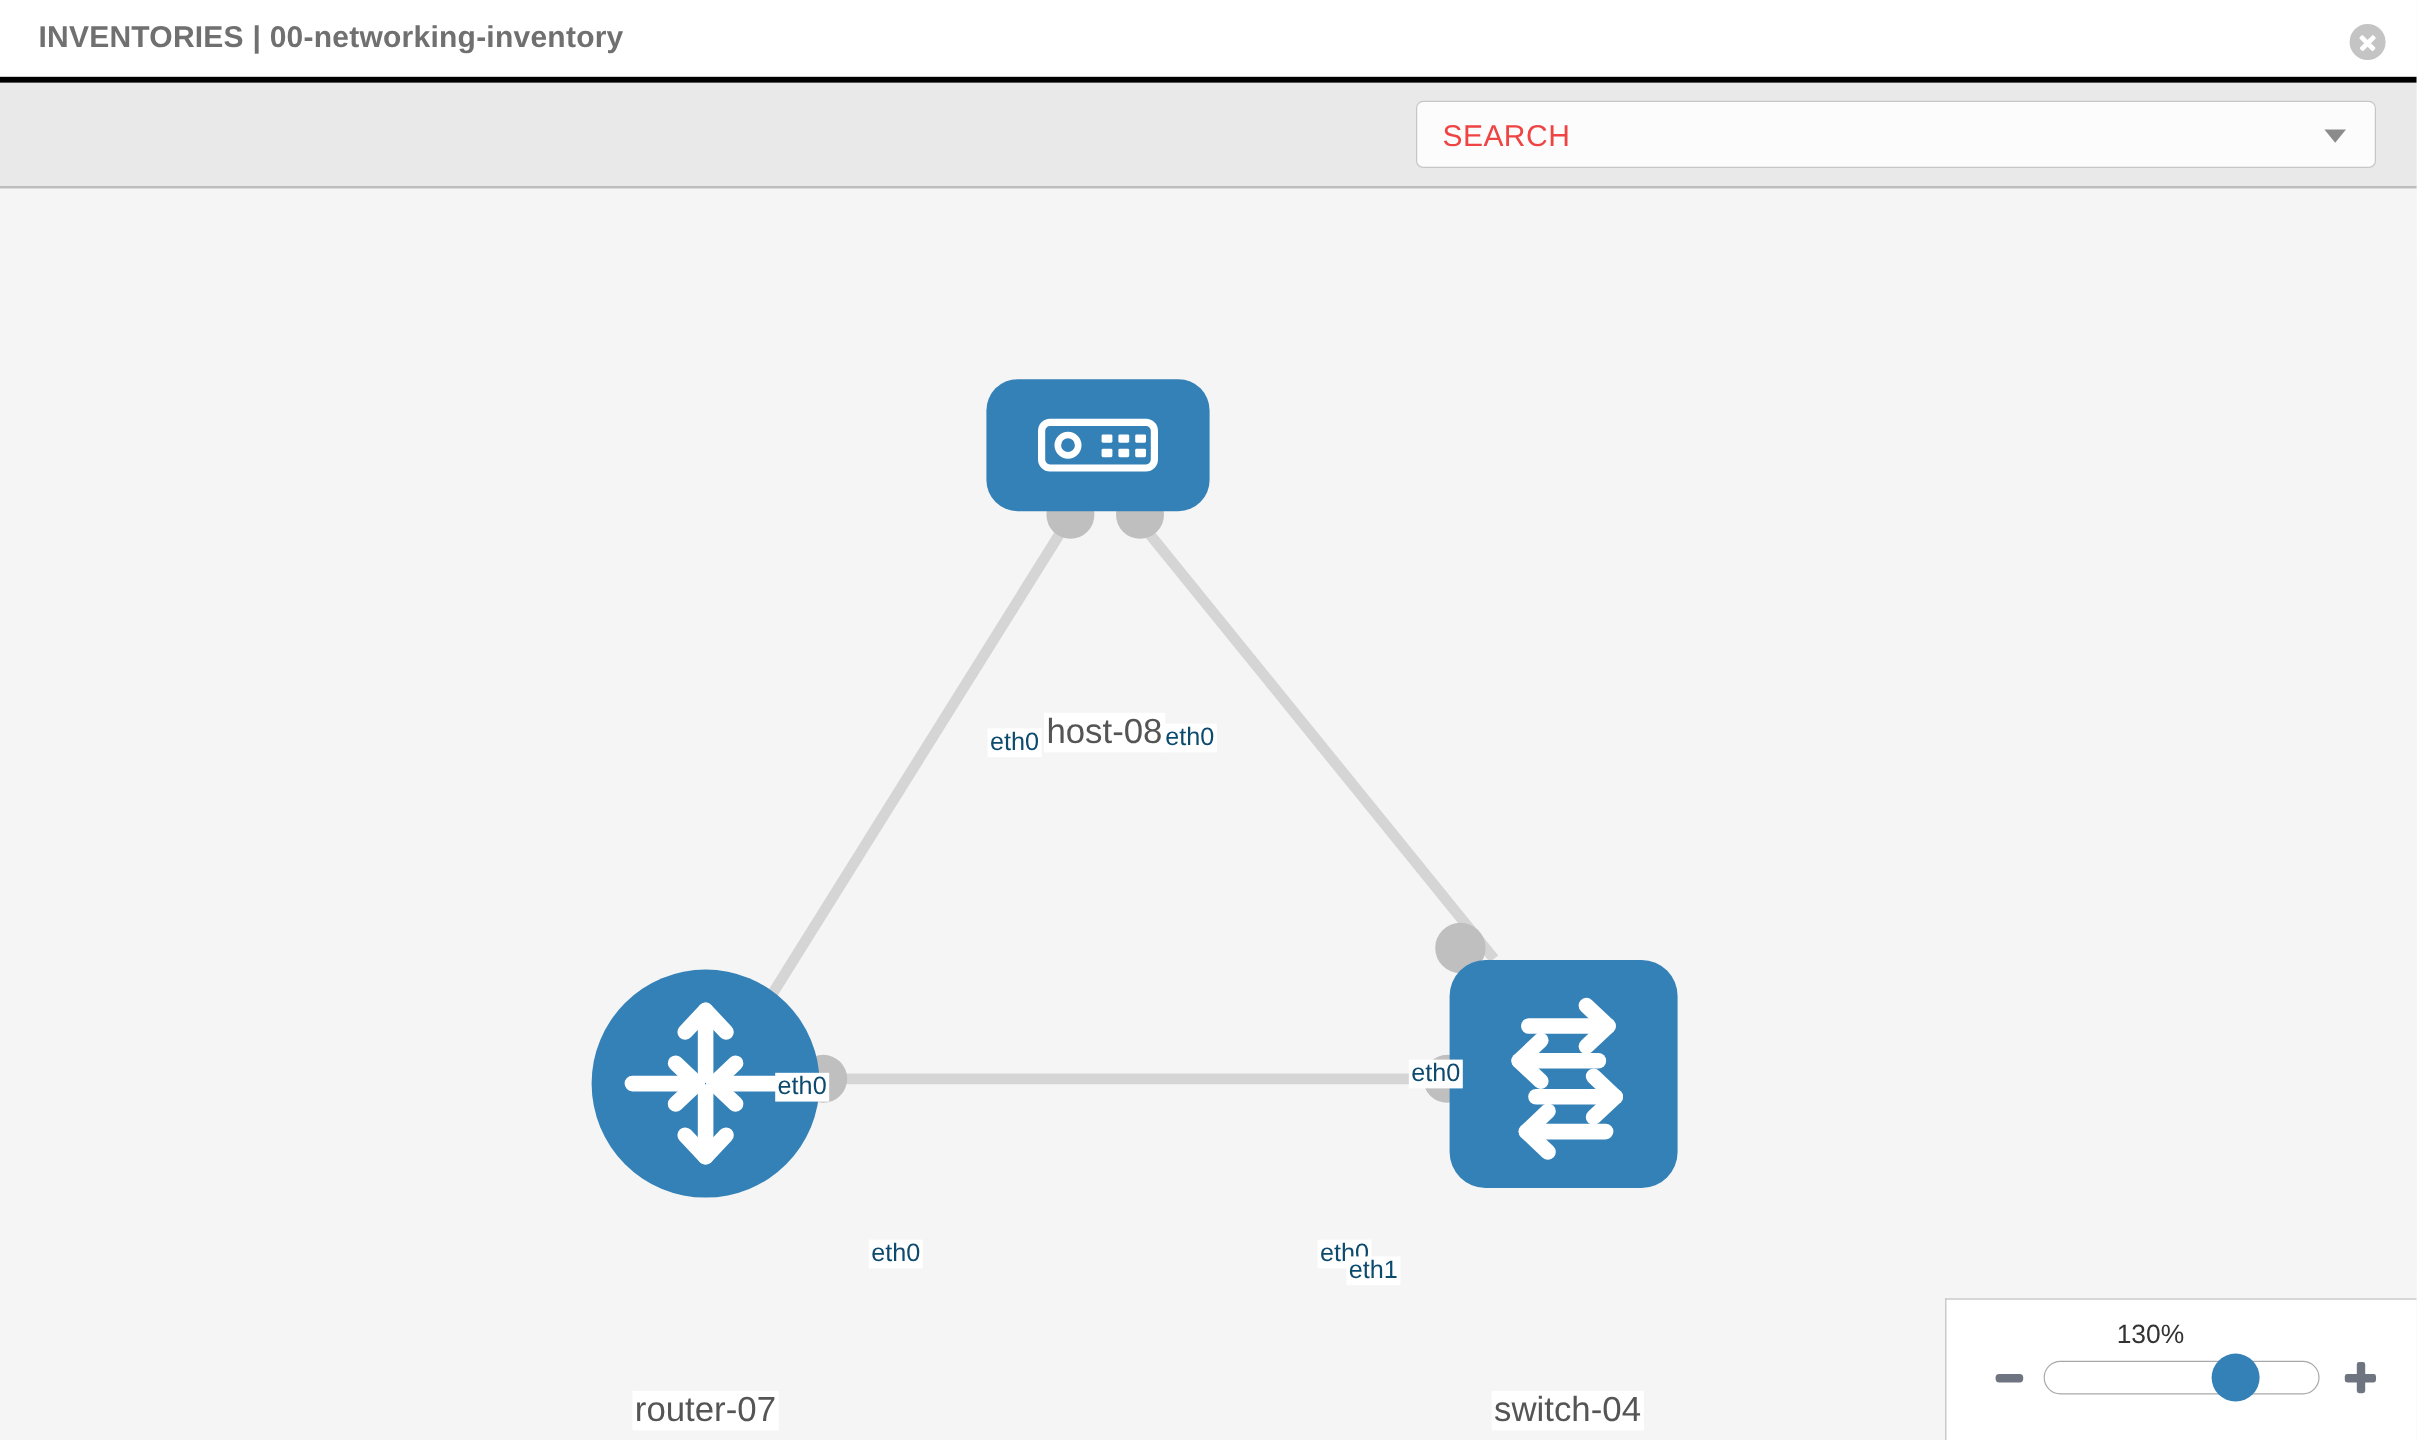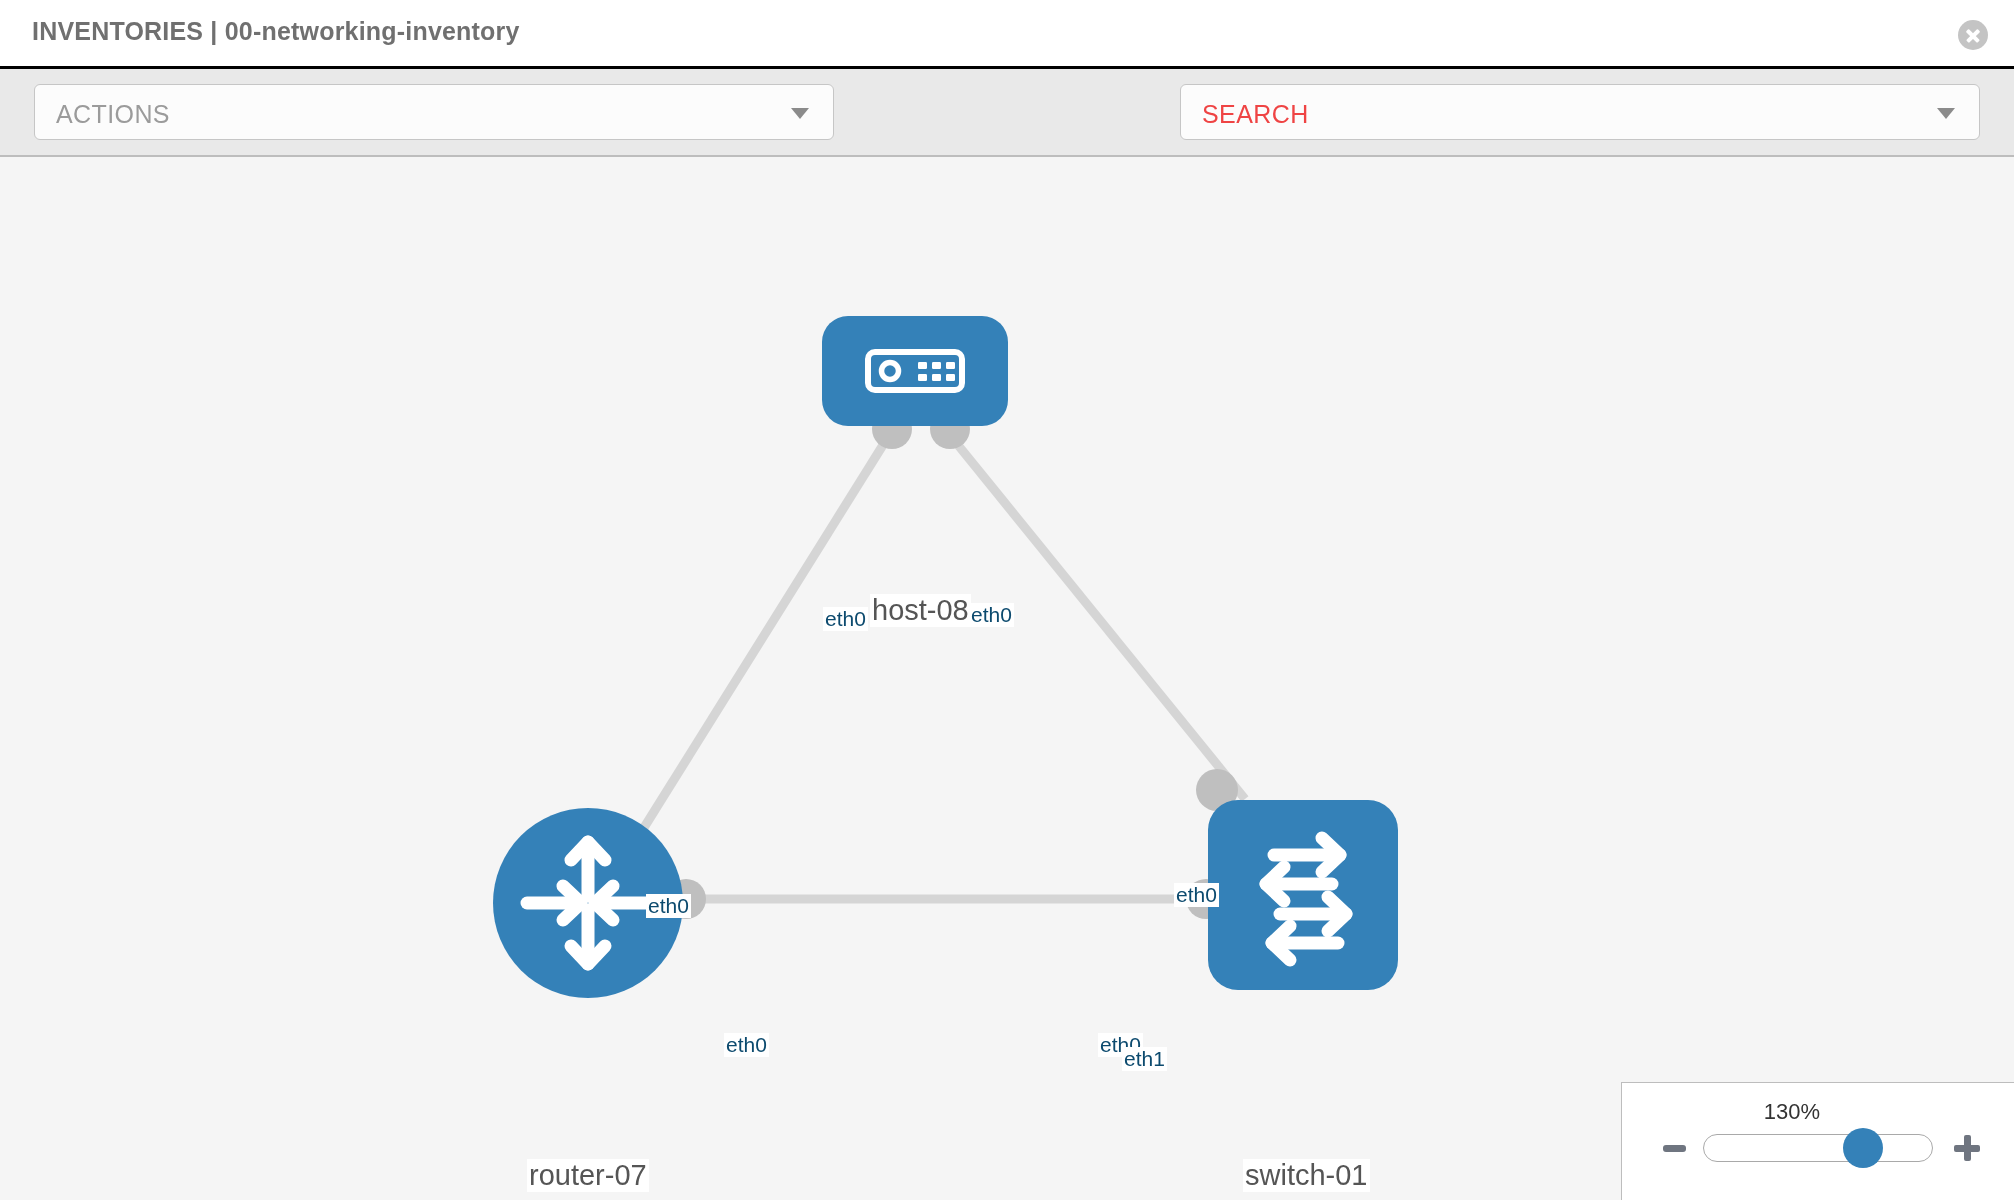--- a/index.html
+++ b/index.html
@@ -19,21 +19,21 @@
     background: #f5f5f5;
   }
 
   
   .header {
     position: absolute;
     left: 0; top: 0;
     width: 2014px;
     height: 69px;
     background: #ffffff;
-    border-bottom: 3px solid #000000;
+    border-bottom: 5px solid #000000;
     box-sizing: border-box;
   }
   .header-title {
     position: absolute;
     left: 32px;
     top: 17px;
     font-size: 25px;
     font-weight: bold;
     color: #707070;
     letter-spacing: 0.2px;
@@ -272,24 +272,20 @@
 
 <div id="app">
 
   <div class="header">
     <div class="header-title">INVENTORIES | 00-networking-inventory</div>
     <div class="close-button"></div>
   </div>
 
   <div class="toolbar">
 
-    <div class="actions-select">
-      <span class="label">ACTIONS</span>
-      <span class="caret"></span>
-    </div>
 
     <span class="tool-icon wrench">
       <svg width="44" height="44" viewBox="0 0 44 44">
         <path d="M31.5 7.5a9 9 0 0 0-11.1 11.6L8.6 30.9a3.4 3.4 0 0 0 0 4.8 3.4 3.4 0 0 0 4.8 0l11.8-11.8A9 9 0 0 0 36.7 12l-5 5-4.4-4.4 5-5a9 9 0 0 0-1.8-0.1z" fill="#6f7580"></path>
       </svg>
     </span>
 
     <span class="tool-icon key">
       <svg width="44" height="44" viewBox="0 0 44 44">
         <circle cx="17" cy="17" r="8.2" fill="none" stroke="#6f7580" stroke-width="4"></circle>
@@ -370,21 +366,21 @@
           <path d="M120 97 L138 114 L120 131"></path>
 
           <path d="M130 143 L64 143"></path>
           <path d="M82 126 L64 143 L82 160"></path>
         </g>
       </svg>
     </div>
 
     <div class="node-label" style="left:870px; top:435px;">host-08</div>
     <div class="node-label" style="left:527px; top:1000px;">router-07</div>
-    <div class="node-label" style="left:1243px; top:1000px;">switch-01</div>
+    <div class="node-label" style="left:1243px; top:1000px;">switch-04</div>
 
     <div class="edge-label" style="left:823px; top:448px;">eth0</div>
     <div class="edge-label" style="left:969px; top:444px;">eth0</div>
     <div class="edge-label" style="left:646px; top:735px;">eth0</div>
     <div class="edge-label" style="left:1174px; top:724px;">eth0</div>
     <div class="edge-label" style="left:724px; top:874px;">eth0</div>
     <div class="edge-label" style="left:1098px; top:874px;">eth0</div>
     <div class="edge-label" style="left:1122px; top:888px;">eth1</div>
   </div>
 

